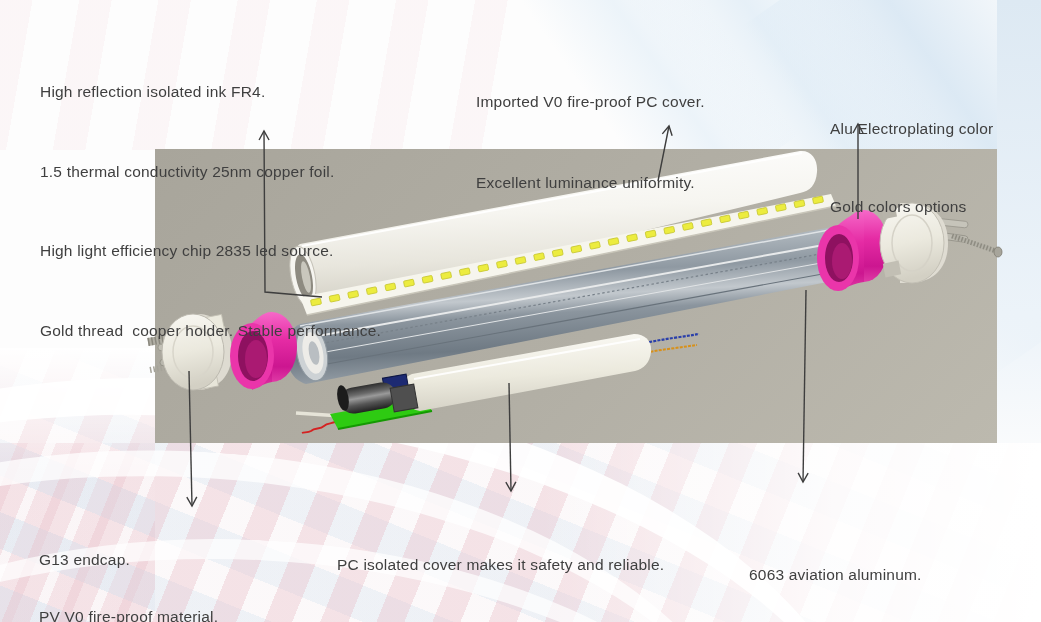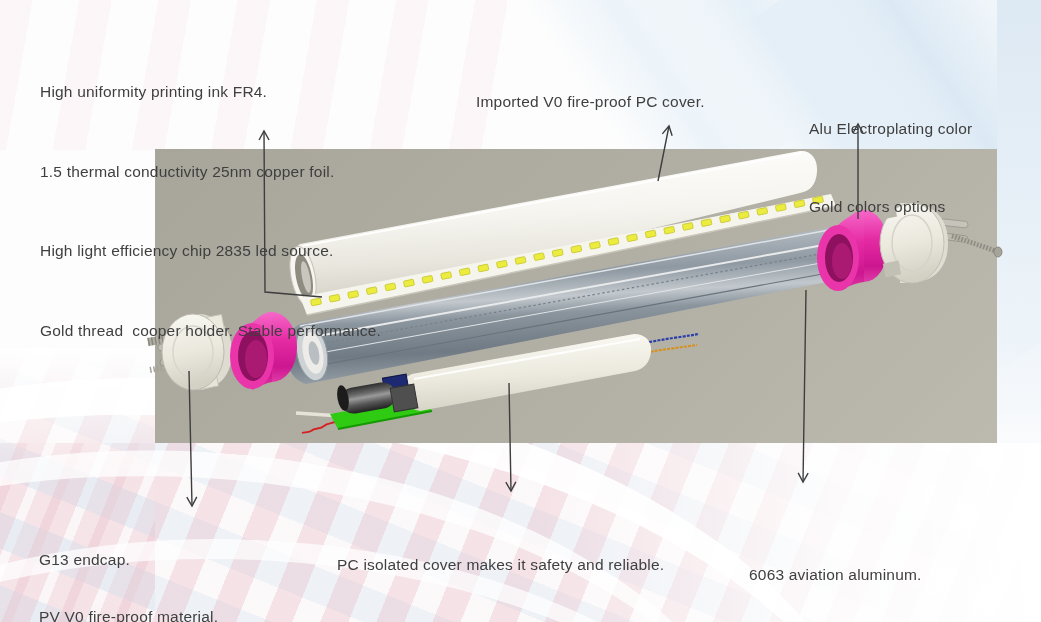--- a/index.html
+++ b/index.html
@@ -225,31 +225,32 @@
     <path d="M 322 297 L 265 292 L 264 131" marker-end="url(#ah)"></path>
     <path d="M 658 181 L 669 126" marker-end="url(#ah)"></path>
     <path d="M 858 219 L 858 124" marker-end="url(#ah)"></path>
     <path d="M 189 371 L 192 506" marker-end="url(#ah)"></path>
     <path d="M 509 383 L 511 491" marker-end="url(#ah)"></path>
     <path d="M 806 290 L 803 482" marker-end="url(#ah)"></path>
   </g>
 </svg>
 
 <div class="note" style="left:40px;top:26px;line-height:26.5px">
-  <div>High uniformity printing ink FR4.</div>
+  <div>High reflection isolated ink FR4.</div>
   <div>1.5 thermal conductivity 25nm copper foil.</div>
   <div>High light efficiency chip 2835 led source.</div>
   <div>Gold thread  cooper holder. Stable performance.</div>
 </div>
 
 <div class="note" style="left:476px;top:34px;line-height:27px">
   <div>Imported V0 fire-proof PC cover.</div>
-</div>
-
-<div class="note" style="left:809px;top:64px;line-height:26px">
+  <div>Excellent luminance uniformity.</div>
+</div>
+
+<div class="note" style="left:830px;top:64px;line-height:26px">
   <div>Alu Electroplating color</div>
   <div>Gold colors options</div>
 </div>
 
 <div class="note" style="left:39px;top:512px;line-height:19px">
   <div>G13 endcap.</div>
   <div>PV V0 fire-proof material.</div>
   
 </div>
 

